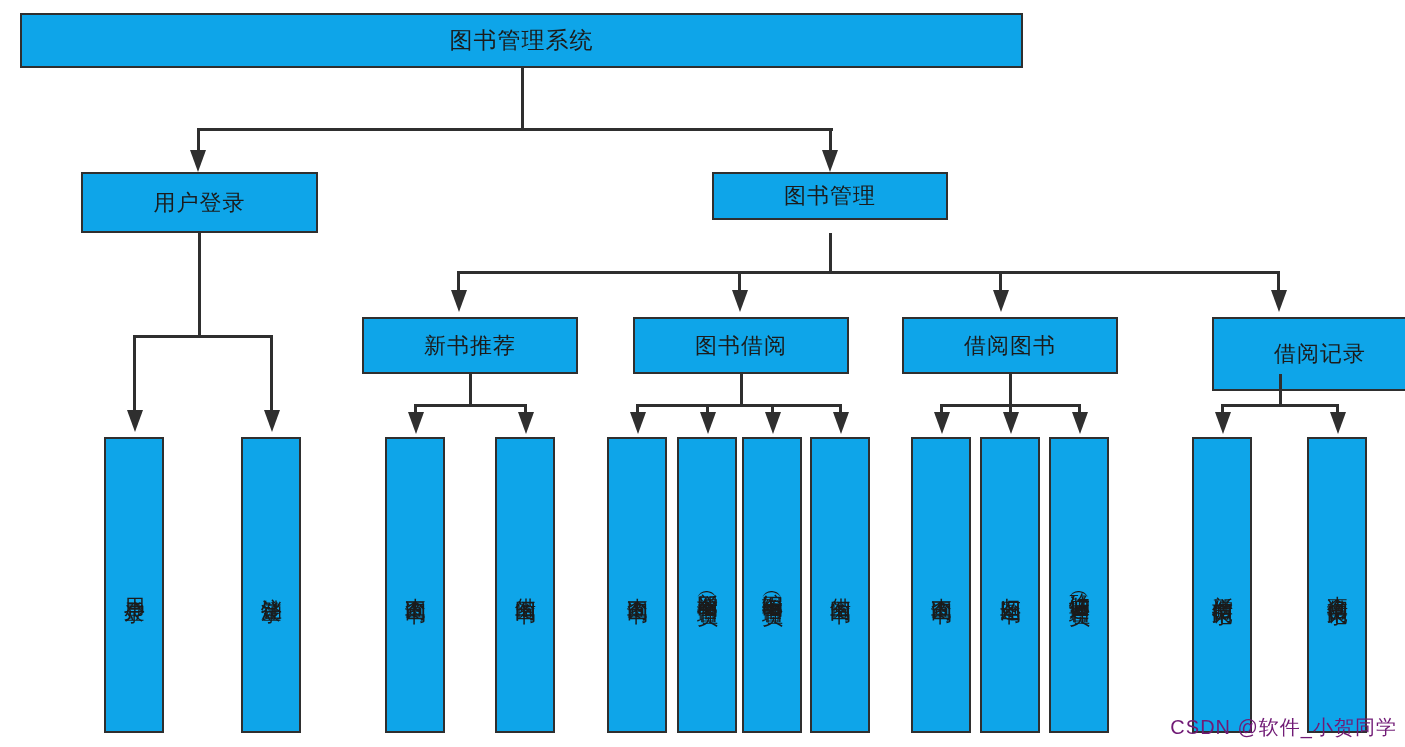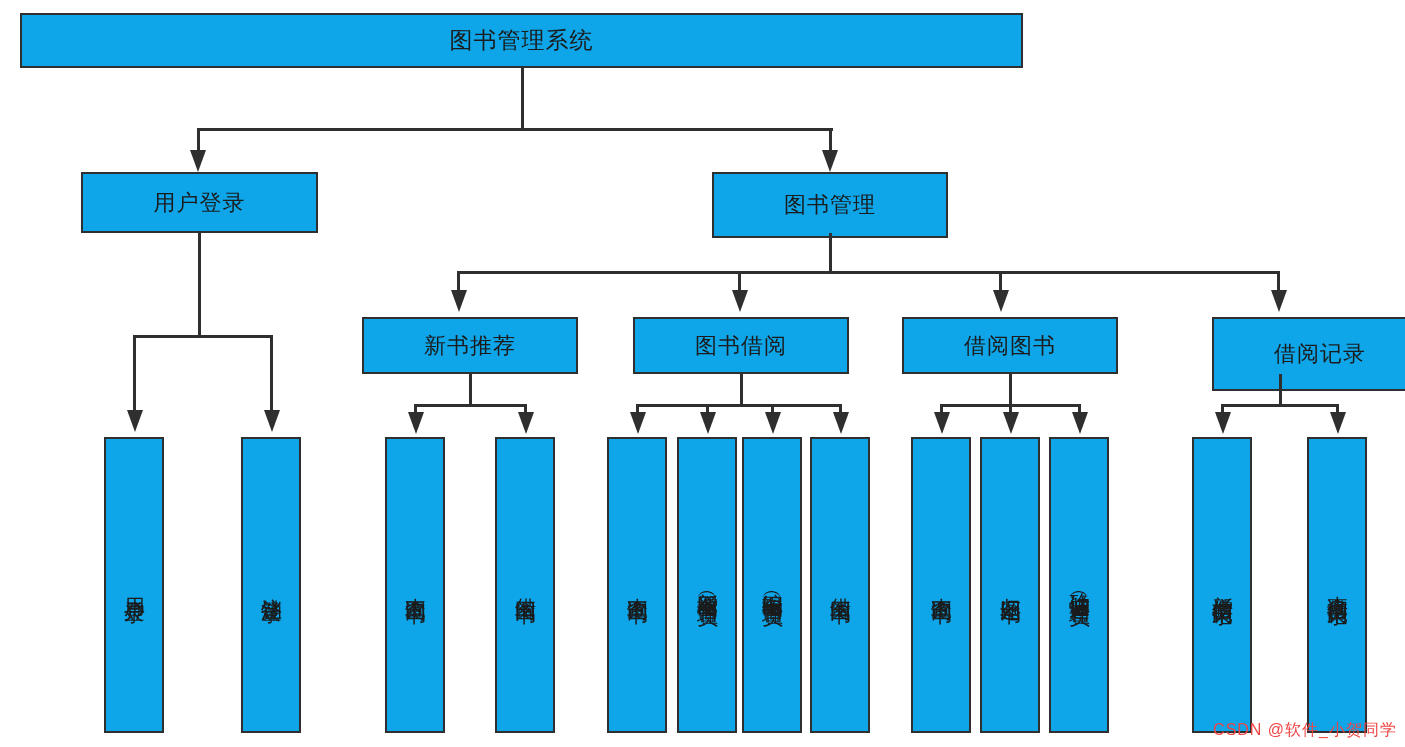--- a/index.html
+++ b/index.html
@@ -63,22 +63,22 @@
     height: 0;
     border-left: 8px solid transparent;
     border-right: 8px solid transparent;
     border-top: 22px solid #2f2f2f;
   }
   
   #watermark {
     position: absolute;
     right: 8px;
     bottom: 6px;
-    font-size: 16px;
-    color: #ef4444;
+    font-size: 20px;
+    color: #701a75;
     letter-spacing: 1px;
     white-space: nowrap;
     pointer-events: none;
   }
 </style>
 </head>
 <body>
 
 <div id="canvas">
 
@@ -89,21 +89,21 @@
   <div class="conn-v" style="left:521px; top:68px; width:3px; height:60px;"></div>
   <div class="conn-h" style="left:197px; top:128px; width:636px; height:3px;"></div>
   <div class="conn-v" style="left:197px; top:128px; width:3px; height:27px;"></div>
   <div class="arrow" style="left:190px; top:150px;"></div>
   <div class="conn-v" style="left:829px; top:128px; width:3px; height:27px;"></div>
   <div class="arrow" style="left:822px; top:150px;"></div>
 
   <div class="node horiz" style="left:81px; top:172px; width:237px; height:61px;">
     <span>用户登录</span>
   </div>
-  <div class="node horiz" style="left:712px; top:172px; width:236px; height:66px;">
+  <div class="node horiz" style="left:712px; top:172px; width:236px; height:48px;">
     <span>图书管理</span>
   </div>
 
   <div class="conn-v" style="left:198px; top:233px; width:3px; height:102px;"></div>
   <div class="conn-h" style="left:133px; top:335px; width:140px; height:3px;"></div>
   <div class="conn-v" style="left:133px; top:335px; width:3px; height:80px;"></div>
   <div class="arrow" style="left:127px; top:410px;"></div>
   <div class="conn-v" style="left:270px; top:335px; width:3px; height:80px;"></div>
   <div class="arrow" style="left:264px; top:410px;"></div>
 

